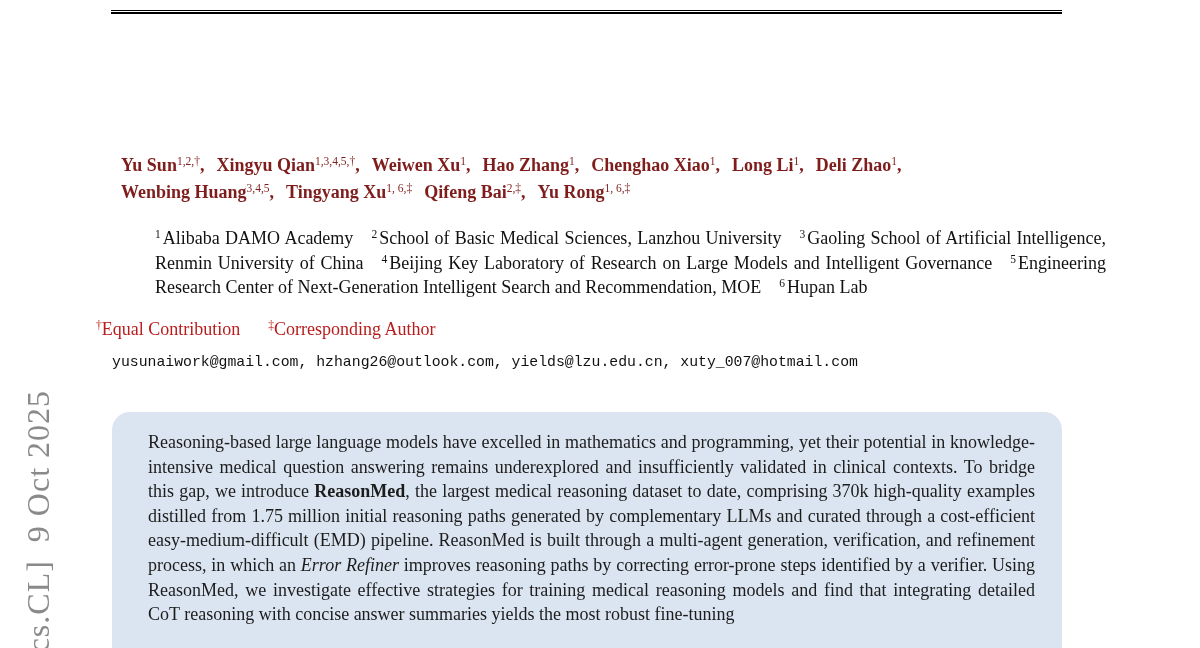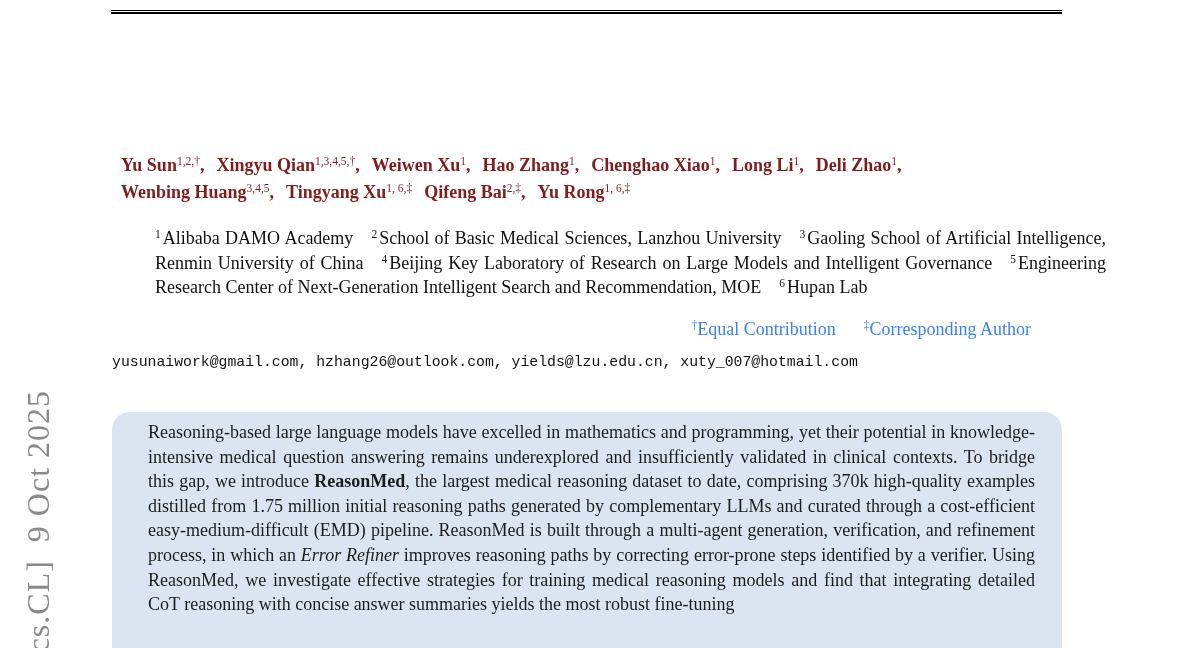--- a/index.html
+++ b/index.html
@@ -80,26 +80,25 @@
     font-size: 18px;
     line-height: 24.5px;
     text-align: justify;
     color: #111;
     margin-left: 43px;
   }
   .affil-item { padding-right: 18px; }
   .affil-item .sup { padding-right: 2px; }
   .contrib-notes {
     position: absolute;
-    left: 108px;
+    left: 96px;
     top: 319px;
     width: 951px;
     font-size: 18px;
-    color: #3b82f6;
-    text-align: right;
+    color: #b91c1c;
   }
   .note-item { margin-right: 28px; }
   .emails {
     position: absolute;
     left: 112px;
     top: 354px;
     font-family: "Liberation Mono", monospace;
     font-size: 14.8px;
     letter-spacing: 0;
     color: #111;
@@ -109,21 +108,21 @@
     position: absolute;
     left: 112px;
     top: 412px;
     width: 950px;
     height: 300px;
     background: #dbe5f1;
     border-radius: 18px;
     box-sizing: border-box;
   }
   .abstract-text {
-    padding: 8px 27px 0 36px;
+    padding: 18px 27px 0 36px;
     font-size: 18px;
     line-height: 24.6px;
     text-align: justify;
     color: #1c1c1c;
   }
   .seg-normal { font-style: normal; font-weight: normal; }
   .seg-bold   { font-weight: bold; }
   .seg-italic { font-style: italic; }
 </style>
 </head>

